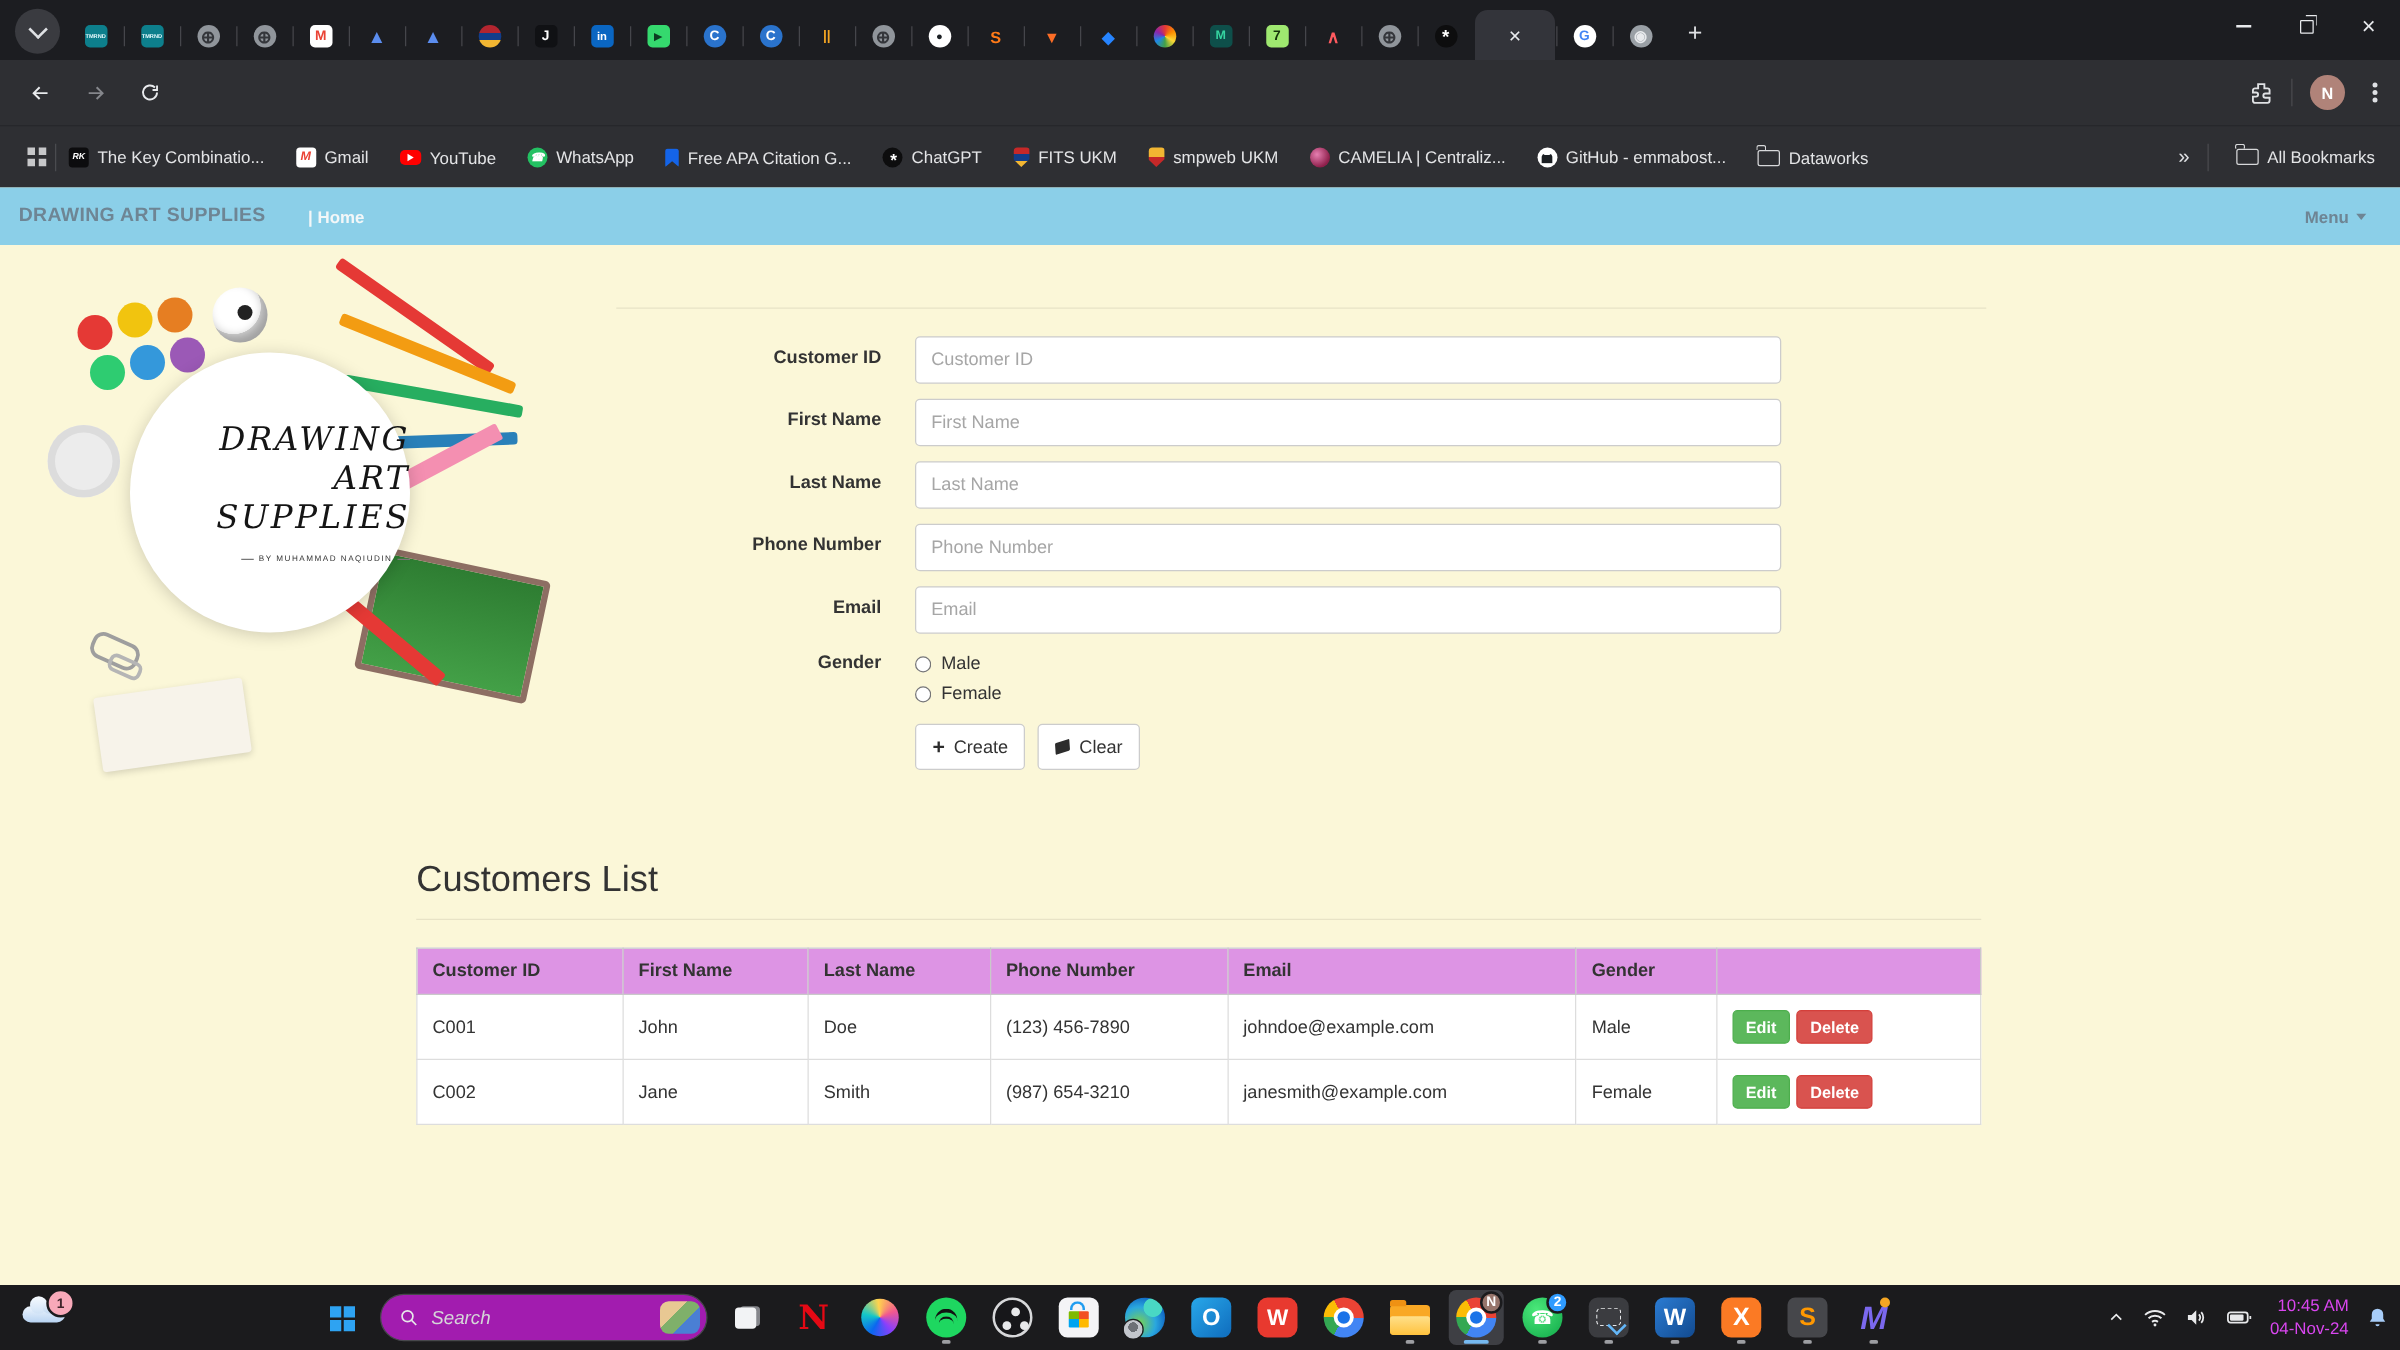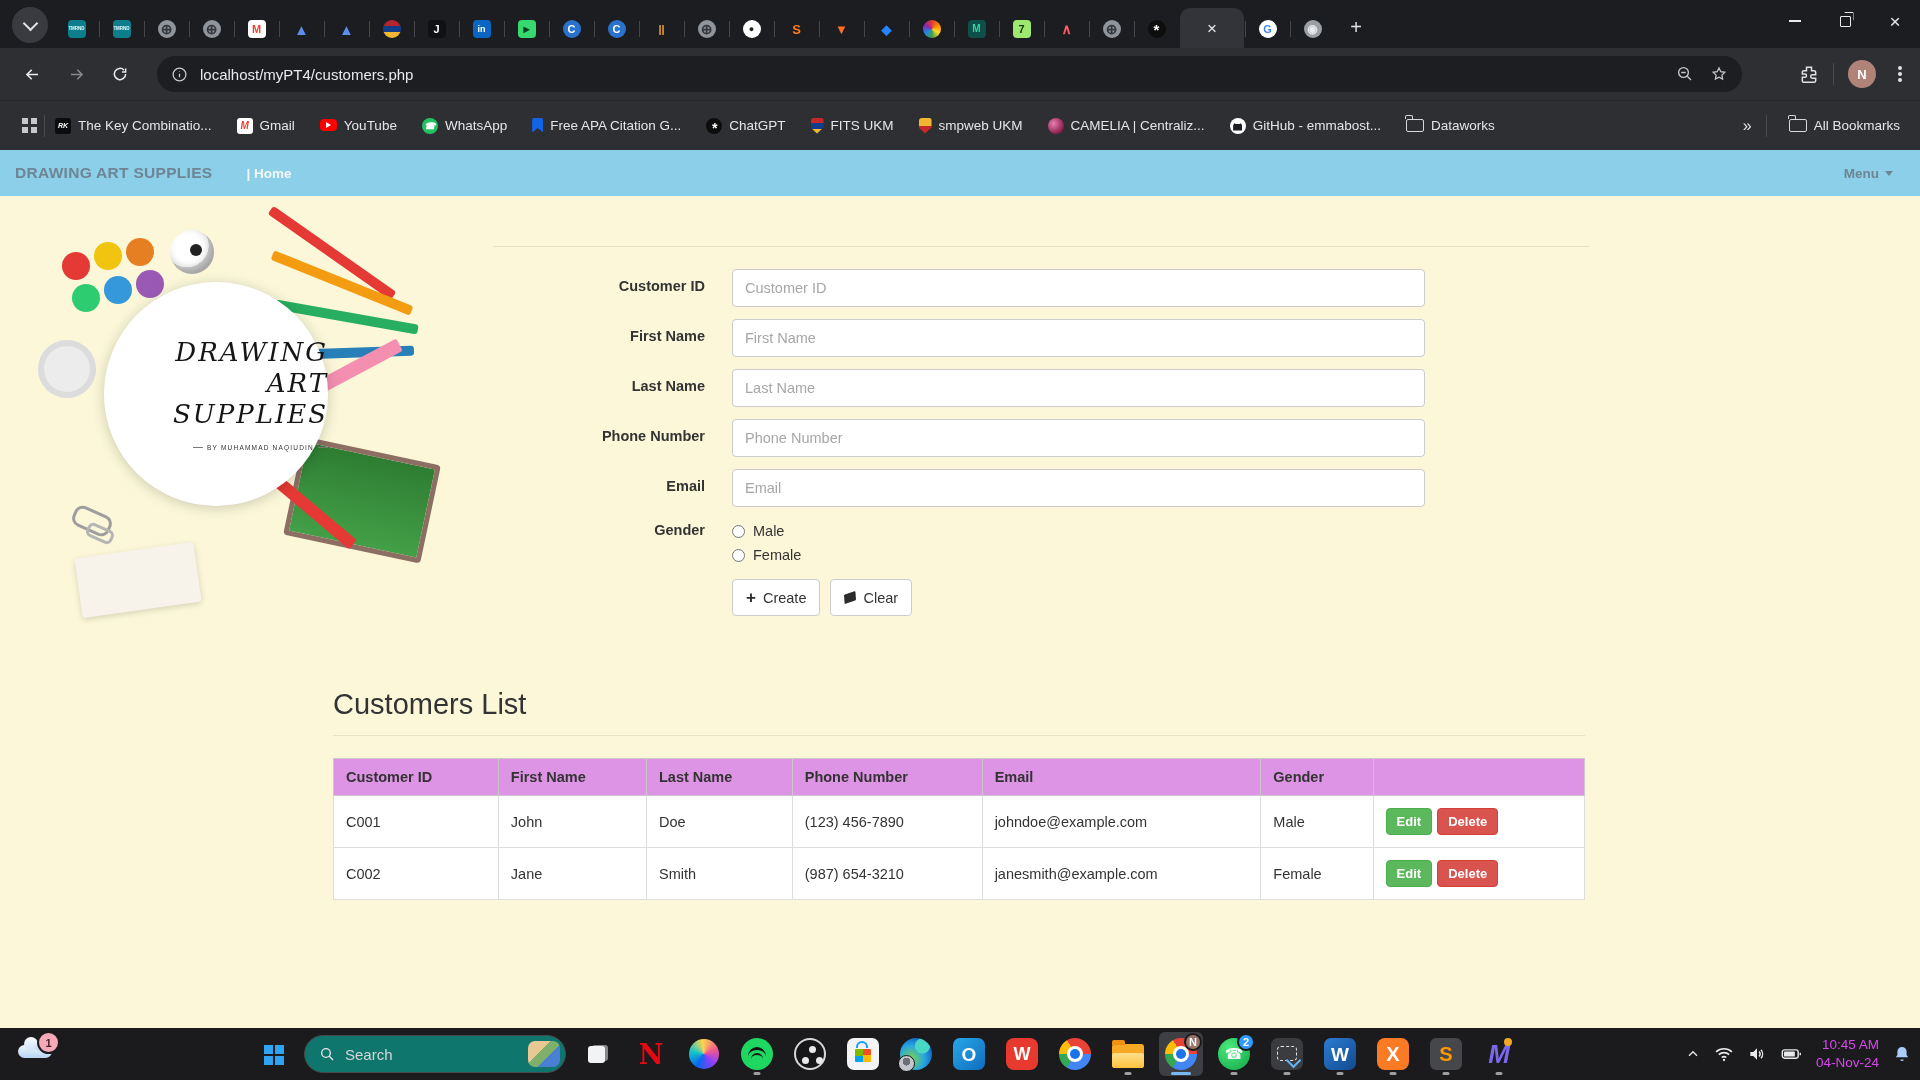--- a/index.html
+++ b/index.html
@@ -44,21 +44,21 @@
   .avatar{width:28px;height:28px;border-radius:50%;background:#b08379;color:#fff;font-size:13px;font-weight:bold;
     display:flex;align-items:center;justify-content:center;}
   .dots{width:4px;height:4px;border-radius:50%;background:#dfe1e4;box-shadow:0 -6px 0 #dfe1e4,0 6px 0 #dfe1e4;margin:0 8px;}
 
   .bookmarksbar{position:absolute;top:100px;left:0;right:0;height:50px;background:#2e2f33;
     display:flex;align-items:center;padding:0 14px;box-sizing:border-box;color:#e4e5e7;font-size:13.5px;
     border-top:1px solid #26272b;}
   .appsgrid{width:6px;height:6px;background:#c7c8ca;box-shadow:9px 0 0 #c7c8ca,0 9px 0 #c7c8ca,9px 9px 0 #c7c8ca;
     margin:0 14px 9px 8px;flex:none;}
   .bm-sep{width:1px;height:22px;background:#4a4b4f;margin:0 10px 0 2px;flex:none;}
-  #bm-items{display:flex;align-items:flex-start;}
+  #bm-items{display:flex;align-items:flex-end;}
   .bm{display:flex;align-items:center;gap:7px;margin-right:25px;white-space:nowrap;}
   .bmi{position:relative;width:16px;height:16px;border-radius:3px;display:flex;align-items:center;justify-content:center;
     font-weight:bold;flex:none;}
   .bmi-key-combination{background:#0c0c0e;}
   .bmi-key-combination::before{content:"RK";color:#fff;font-size:7px;font-style:italic;}
   .bmi-gmail{background:#fff;}
   .bmi-gmail::before{content:"M";color:#ea4335;font-size:10px;font-weight:bold;}
   .bmi-youtube{background:#f00;border-radius:4px;height:12px;width:17px;}
   .bmi-youtube::before{content:"";border-left:5px solid #fff;border-top:3px solid transparent;border-bottom:3px solid transparent;}
   .bmi-whatsapp{background:#23c162;border-radius:50%;}
@@ -143,22 +143,22 @@
   .cloud::before{content:"";position:absolute;left:6px;top:-8px;width:14px;height:14px;border-radius:50%;
     background:linear-gradient(#f6fafe,#cfe2f6);}
   .cloud::after{content:"";position:absolute;left:16px;top:-5px;width:11px;height:11px;border-radius:50%;
     background:linear-gradient(#f0f6fc,#c4daf2);}
   .wbadge{position:absolute;right:2px;top:0;width:19px;height:19px;border-radius:50%;background:#f8a9b9;
     color:#40252b;font-size:11px;font-weight:bold;display:flex;align-items:center;justify-content:center;border:2px solid #1b1b1d;}
   .tb-center{position:absolute;left:252px;top:0;height:52px;display:flex;align-items:center;gap:10px;}
   .start{width:42px;height:44px;display:flex;align-items:center;justify-content:center;}
   .winlogo{width:9px;height:9px;background:#2ea3f2;box-shadow:11px 0 0 #2ea3f2,0 11px 0 #2ea3f2,11px 11px 0 #2ea3f2;
     transform:translate(-5px,-5px);}
-  .searchpill{width:262px;height:38px;border-radius:19px;background:#0f766e;border:1px solid #47484c;
-    display:flex;align-items:center;padding:0 5px 0 14px;box-sizing:border-box;gap:10px;}
+  .searchpill{width:262px;height:38px;border-radius:19px;background:#a21caf;border:1px solid #47484c;
+    display:flex;align-items:center;padding:0 5px 0 14px;box-sizing:border-box;gap:10px;font-style:italic;}
   .searchtext{color:#d5d6d8;font-size:15px;flex:1;}
   .searchimg{width:32px;height:26px;border-radius:7px;flex:none;
     background:linear-gradient(135deg,#e8c893 0 38%,#7fb06a 38% 62%,#4a7fd4 62%);}
   #tb-icons{display:flex;align-items:center;gap:9px;}
   .ti{position:relative;width:44px;height:44px;border-radius:6px;display:flex;align-items:center;justify-content:center;flex:none;}
   .ti.active{background:#3e3f44;}
   .ti.running::after{content:"";position:absolute;bottom:1px;left:50%;transform:translateX(-50%);
     width:7px;height:3px;border-radius:2px;background:#9d9ea2;}
   .ti.active::after{content:"";position:absolute;bottom:1px;left:50%;transform:translateX(-50%);
     width:20px;height:3px;border-radius:2px;background:#76b9f0;}
@@ -341,36 +341,20 @@
       <svg width="19" height="19" viewBox="0 0 24 24" fill="none" stroke="#85878c" stroke-width="2">
           <path d="M5 12h14M13 6l6 6-6 6"></path>
         </svg>
     </div>
     <div class="navbtn">
       <svg width="18" height="18" viewBox="0 0 24 24" fill="none" stroke="#e8eaed" stroke-width="2">
           <path d="M19.5 12a7.5 7.5 0 1 1-2.2-5.3"></path>
           <path d="M19.5 4.5v4.8h-4.8" fill="none"></path>
         </svg>
     </div>
-    <div class="omnibox">
-      <svg width="17" height="17" viewBox="0 0 24 24" fill="none" stroke="#c7c8ca" stroke-width="1.8">
-          <circle cx="12" cy="12" r="9"></circle>
-          <path d="M12 11v5M12 7.5v.5"></path>
-        </svg>
-      <span class="urltext">localhost/myPT4/customers.php</span>
-      <span class="omni-right">
-        <svg width="18" height="18" viewBox="0 0 24 24" fill="none" stroke="#c7c8ca" stroke-width="1.8">
-            <circle cx="10" cy="10" r="6.5"></circle>
-            <path d="M15 15l5 5M7 10h6"></path>
-          </svg>
-        <svg width="18" height="18" viewBox="0 0 24 24" fill="none" stroke="#c7c8ca" stroke-width="1.7">
-            <path d="M12 4l2.4 4.9 5.4.8-3.9 3.8.9 5.4-4.8-2.5-4.8 2.5.9-5.4L4.2 9.7l5.4-.8z"></path>
-          </svg>
-      </span>
-    </div>
     <div class="tb-right">
       <svg width="20" height="20" viewBox="0 0 24 24" fill="none" stroke="#dfe1e4" stroke-width="1.8">
           <path d="M9 4h6v4h3a2 2 0 0 1 2 2v3h-4a2 2 0 1 0 0 4h4v3a2 2 0 0 1-2 2H6a2 2 0 0 1-2-2v-4h3a2 2 0 1 0 0-4H4V10a2 2 0 0 1 2-2h3z"></path>
         </svg>
       <span class="tb-sep"></span>
       <span class="avatar">N</span>
       <span class="dots"></span>
     </div>
   </div>
 

